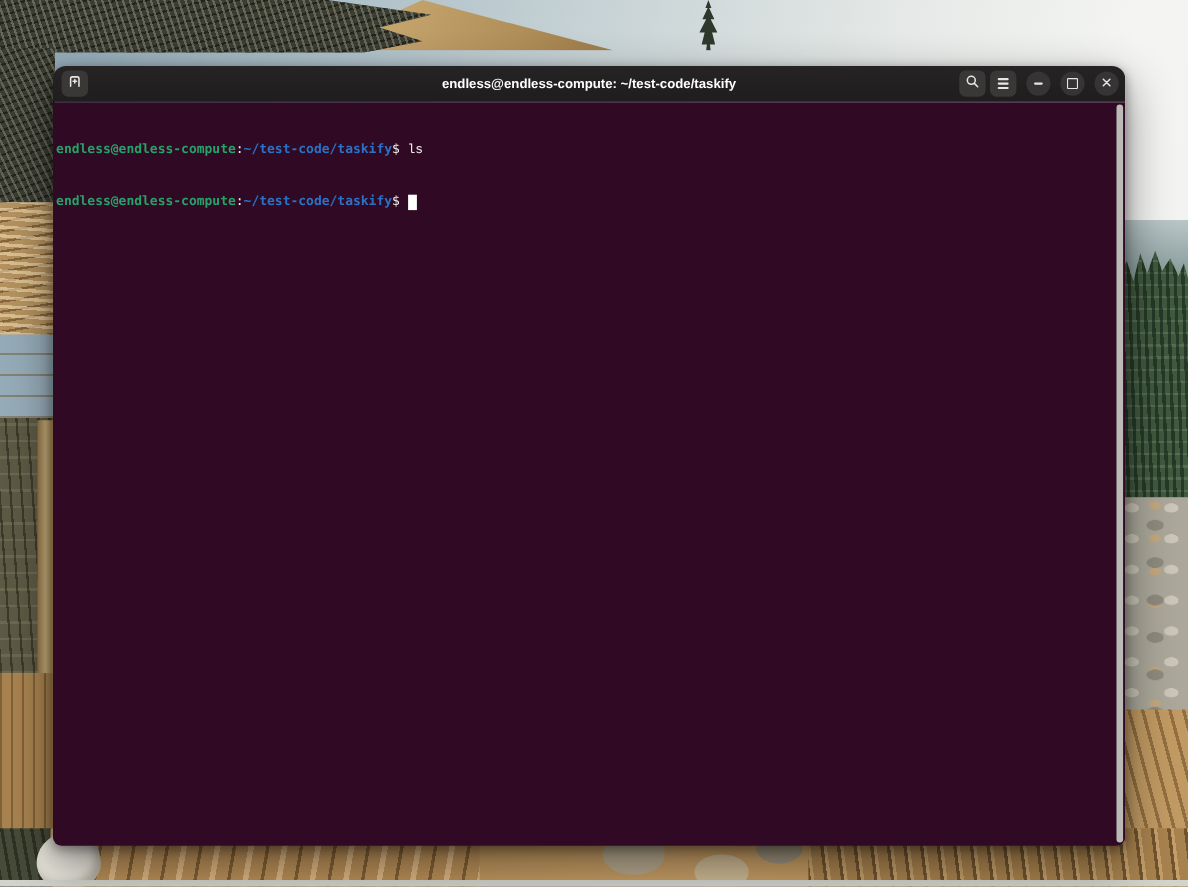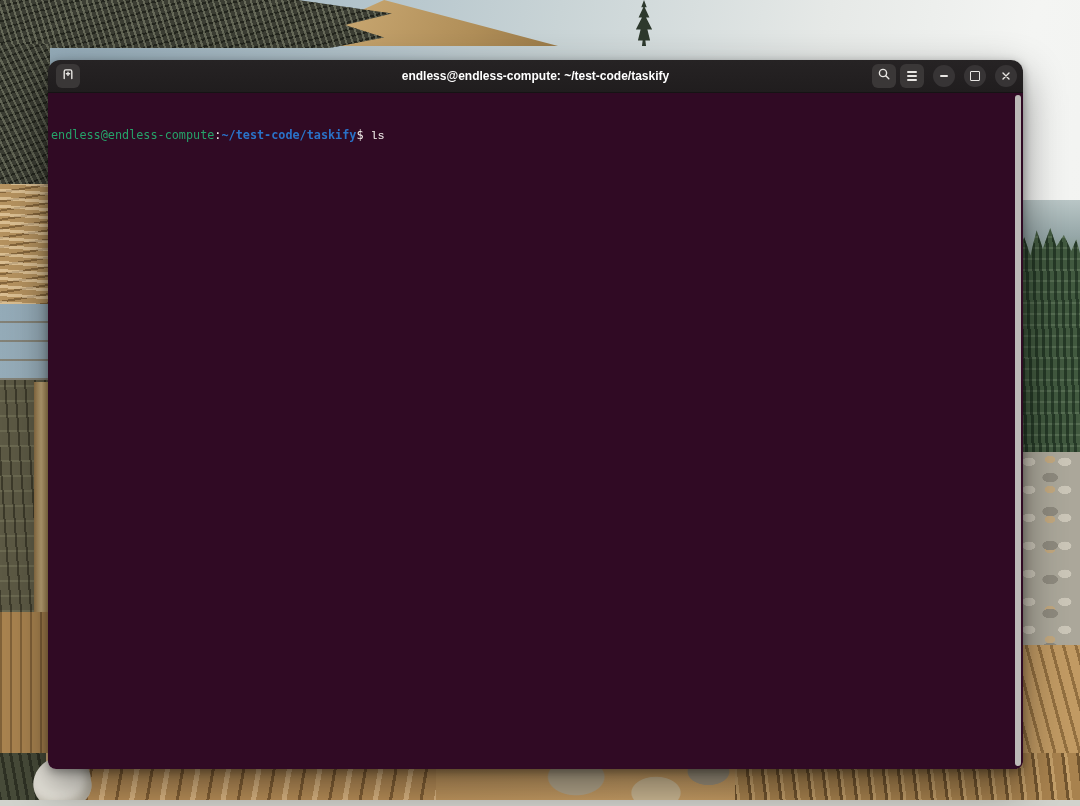--- a/index.html
+++ b/index.html
@@ -167,21 +167,21 @@
   .hamburger span{display:block;width:10px;height:1.6px;background:#e8e6e3;border-radius:1px;}
 
   .screen{
     flex:1;background:#300a24;position:relative;
     font-family:"DejaVu Sans Mono", monospace;
     font-size:11.8px;line-height:15.4px;
     padding:4px 14px 4px 3px;
     color:#f2efeb;
     white-space:pre;
   }
-  .t-green{color:#26a269;font-weight:normal;}
+  .t-green{color:#26a269;font-weight:bold;}
   .t-blue{color:#2a72c8;font-weight:bold;text-align:center;}
   .t-fg{color:#f2efeb;}
   .t-cmd{margin-left:7px;font-family:Liberation Mono, monospace;}
   .t-dir{margin-right:14px;}
   .cursor{
     display:inline-block;width:8px;height:14px;background:#ffffff;
     vertical-align:text-bottom;margin-left:7px;transform:translateY(2px);
   }
   .scrollbar{
     position:absolute;right:2px;top:2px;bottom:3px;width:6px;
@@ -251,15 +251,16 @@
           <svg width="10" height="10" viewBox="0 0 10 10">
             <path class="icon-line" d="M2 2 L8 8 M8 2 L2 8"></path>
           </svg>
         </span>
       </div>
     </div>
   </div>
 
   <div class="screen">
     <div><span class="t-green">endless@endless-compute</span><span class="t-fg">:</span><span class="t-blue">~/test-code/taskify</span><span class="t-fg">$</span><span class="t-fg t-cmd">ls</span></div>
+    <div><span class="t-green">endless@endless-compute</span><span class="t-fg">:</span><span class="t-blue">~/test-code/taskify</span><span class="t-fg">$</span><span class="cursor"></span></div>
     <div class="scrollbar"></div>
   </div>
 </div>
 
 </body></html>

